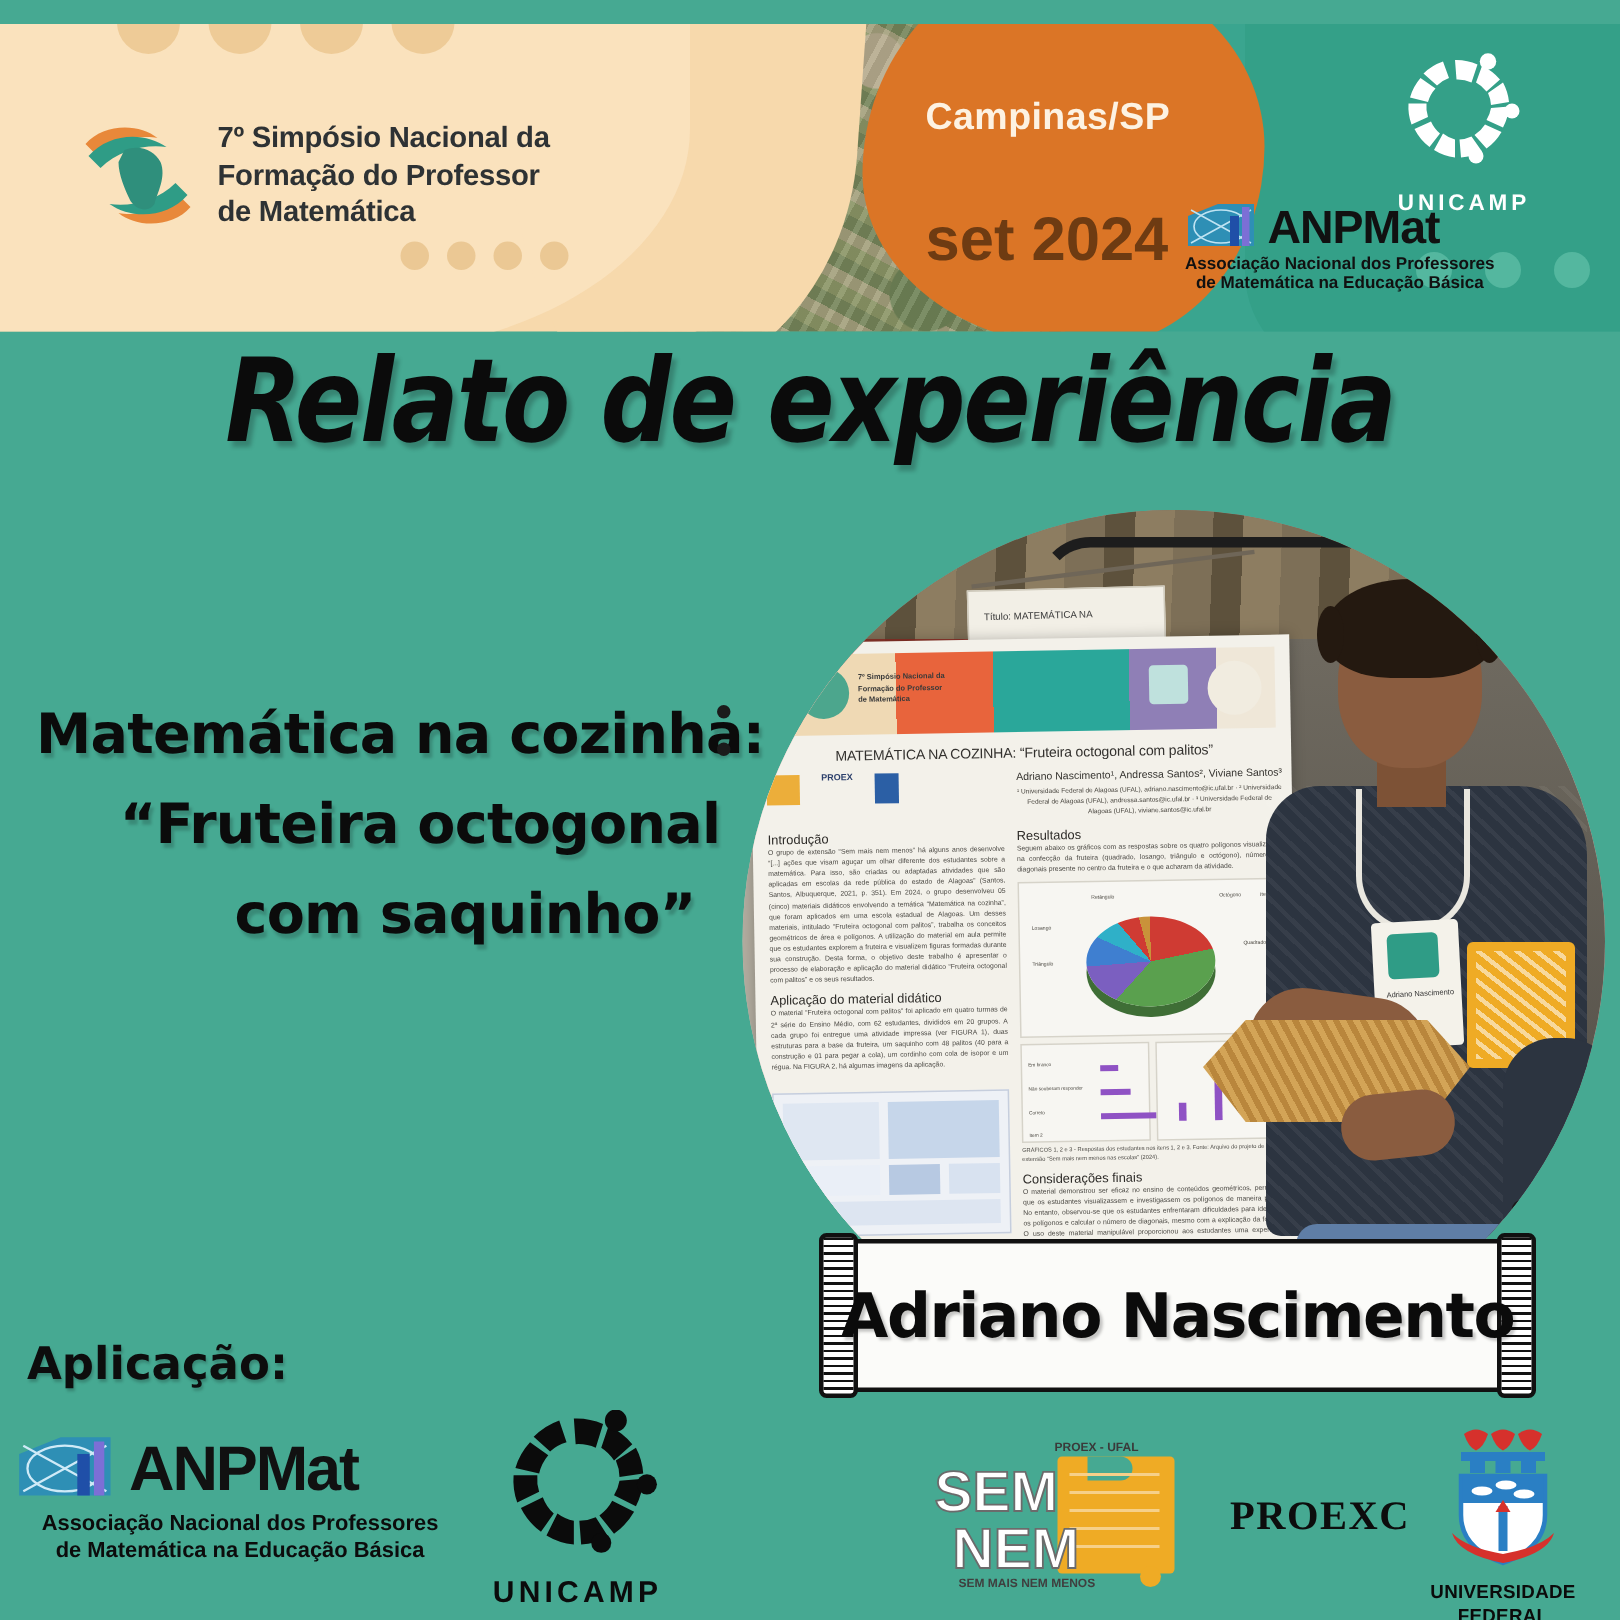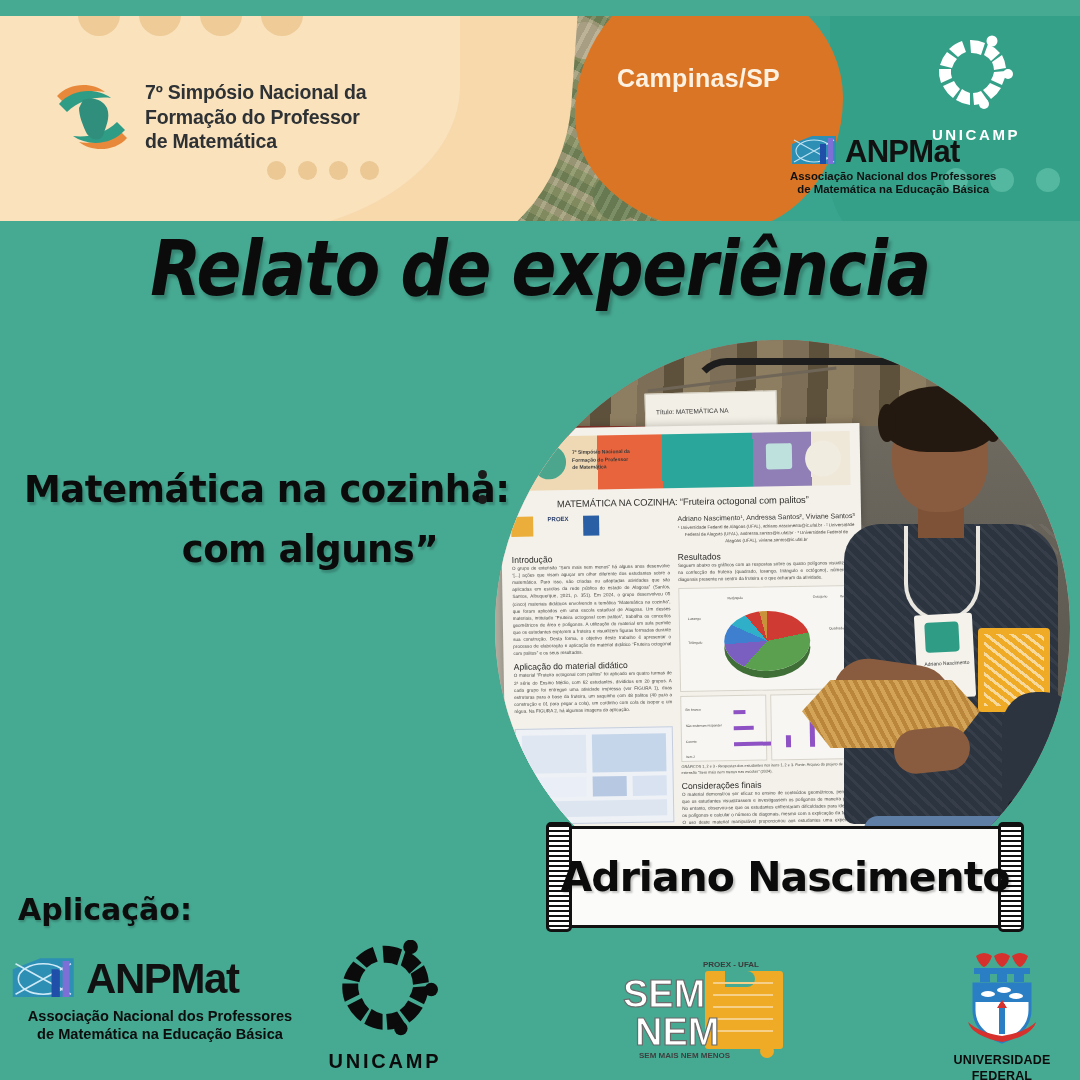--- a/index.html
+++ b/index.html
@@ -288,21 +288,21 @@
   <div class="teal-dots">
       <i></i>
       <i></i>
       <i></i>
     </div>
 
   <div class="orange-blob"></div>
   <div class="orange-txt">
     <div class="city">Campinas/SP</div>
     <div class="dates">
-      <br>
+      <br><span>set 2024</span>
     </div>
   </div>
 
   <div class="simp">
     <div class="simp-mark">
       <svg width="78" height="86" viewBox="0 0 78 86">
         <path d="M4 22 C16 8 40 8 52 18 C42 16 24 18 12 30 Z" fill="#e8883a"></path>
         <path d="M6 30 C20 14 44 14 58 24 C44 22 26 26 14 38 Z" fill="#2f9c86"></path>
         <path d="M74 64 C62 78 38 78 26 68 C36 70 54 68 66 56 Z" fill="#e8883a"></path>
         <path d="M72 56 C58 72 34 72 20 62 C34 64 52 60 64 48 Z" fill="#2f9c86"></path>
@@ -355,21 +355,22 @@
       <div>Associação Nacional dos Professores</div>
       <div>de Matemática na Educação Básica</div>
     </div>
   </div>
 </div>
 
 <div class="main-title">Relato de experiência</div>
 
 <div class="lead">
   <span class="l1">Matemática na cozinha:</span>
-  <span class="l3">com alguns”</span>
+  <span class="l2">“Fruteira octogonal</span>
+  <span class="l3">com saquinho”</span>
 </div>
 
 <div class="side-dots">
     <i></i>
     <i></i>
   </div>
 
 <div class="photo">
   <div class="room"></div>
   <div class="ceil"></div>
@@ -539,20 +540,21 @@
     </g>
     <circle cx="150" cy="96" r="7" fill="#efab25"></circle>
     <text x="86" y="12" font-family="Liberation Sans, sans-serif" font-size="8" font-weight="bold" fill="#3a3a3a">PROEX - UFAL</text>
     <text x="6" y="52" font-family="Liberation Sans, sans-serif" font-size="38" font-weight="bold" fill="#ffffff" stroke="#6b6b6b" stroke-width="1.2">SEM</text>
     <text x="18" y="90" font-family="Liberation Sans, sans-serif" font-size="38" font-weight="bold" fill="#ffffff" stroke="#6b6b6b" stroke-width="1.2">NEM</text>
     <text x="22" y="103" font-family="Liberation Sans, sans-serif" font-size="8" font-weight="bold" fill="#3f3f3f">SEM MAIS NEM MENOS</text>
   </svg>
 </div>
 
 <div class="f-proexc">
+  <div class="t1">PROEXC</div>
 </div>
 
 <div class="f-ufal">
   <svg width="96" height="96" viewBox="0 0 96 96">
     <g fill="#d6312c">
       <path d="M22 6 q8 -6 16 0 q-3 9 -8 11 q-5 -2 -8 -11z"></path>
       <path d="M40 6 q8 -6 16 0 q-3 9 -8 11 q-5 -2 -8 -11z"></path>
       <path d="M58 6 q8 -6 16 0 q-3 9 -8 11 q-5 -2 -8 -11z"></path>
     </g>
     <rect x="20" y="18" width="56" height="6" fill="#2a7fc4"></rect>

